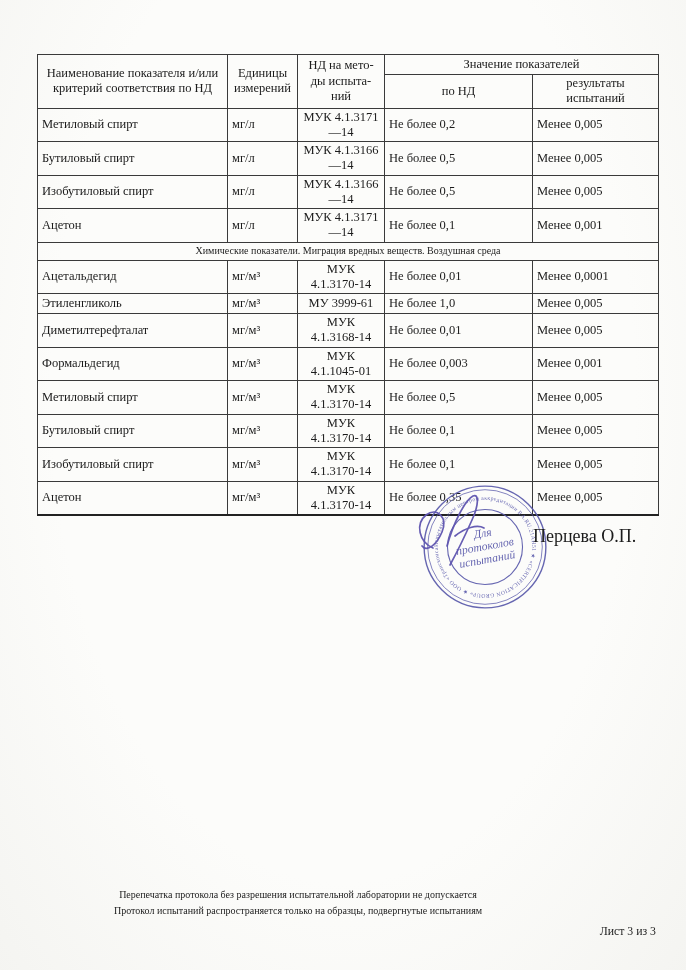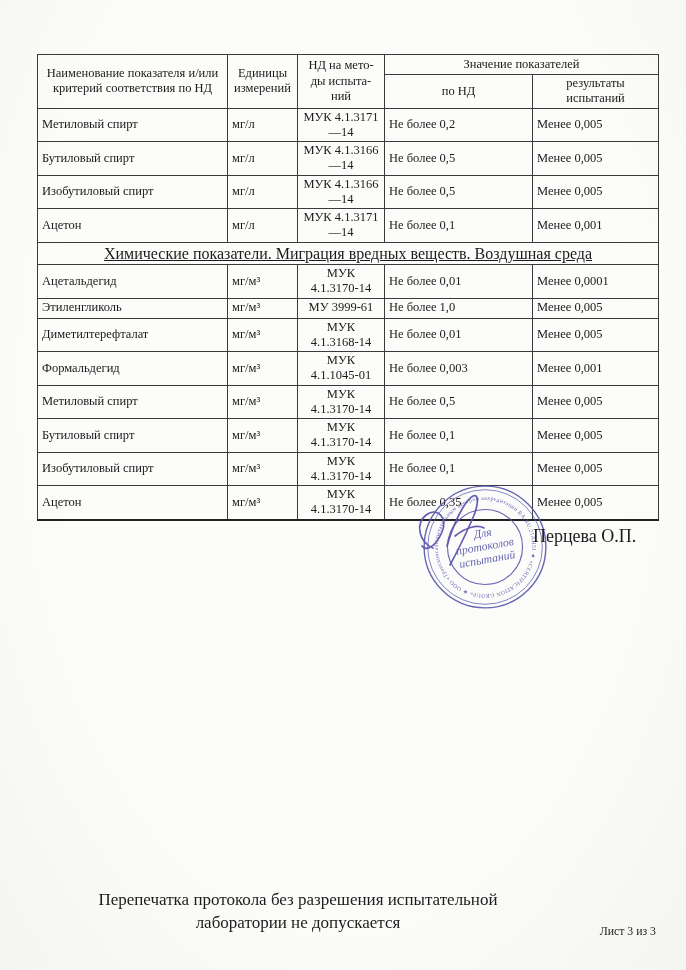--- a/index.html
+++ b/index.html
@@ -46,32 +46,32 @@
   td.result{padding-left:8px;text-align:left;margin-top:20px;}
   tr.h20{height:20px;}
   tr.h29{height:28px;}
   tr.r33{height:33px;}
   tr.r32{height:32px;}
   tr.r31{height:31px;}
   tr.r30{height:30px;}
   tr.r28{height:28px;}
   tr.r20{height:20px;}
   tr.sect{height:18px;}
-  td.section-cell{text-align:center;font-size:16px;padding:1px 2px;text-decoration:underline;}
+  td.section-cell{text-align:center;font-size:10px;padding:1px 2px;}
 
   
   .sig-label{position:absolute;left:40px;top:525px;font-size:13px;}
   .sig-person{position:absolute;left:533px;top:526px;font-size:18px;z-index:5;}
   .stamp{position:absolute;left:414px;top:476px;width:142px;height:142px;z-index:3;opacity:.92;}
   .autograph{position:absolute;left:403px;top:486px;width:130px;height:110px;z-index:4;}
 
   
   .footer-center{
     position:absolute;left:56px;width:484px;
-    text-align:center;font-size:17px;line-height:1.38;
+    text-align:center;font-size:10px;line-height:1.38;
   }
   .f1{top:888px;}
   .f2{top:904px;}
   .protocol-no{position:absolute;left:86px;top:922px;font-size:11.8px;}
   .sheet-no{position:absolute;right:30px;top:924px;font-size:11.8px;}
 </style>
 </head>
 <body>
 
 <div class="page">
@@ -213,15 +213,16 @@
 
   <svg class="autograph" viewBox="0 0 130 110">
     <g fill="none" stroke="#5f55b0" stroke-width="1.7" stroke-linecap="round" opacity="0.95">
       <path d="M 30,62 C 16,56 12,38 23,29 C 34,21 45,31 39,46 C 34,58 24,67 19,60"></path>
       <path d="M 44,60 C 50,38 62,14 70,10 C 76,7 76,19 69,34 C 61,52 53,68 47,79"></path>
       <path d="M 52,50 C 62,42 74,38 81,42"></path>
     </g>
   </svg>
 
   <div class="footer-center f1">Перепечатка протокола без разрешения испытательной лаборатории не допускается</div>
+  <div class="footer-center f2">Протокол испытаний распространяется только на образцы, подвергнутые испытаниям</div>
   <div class="sheet-no">Лист 3 из 3</div>
 
 </div>
 
 </body></html>

